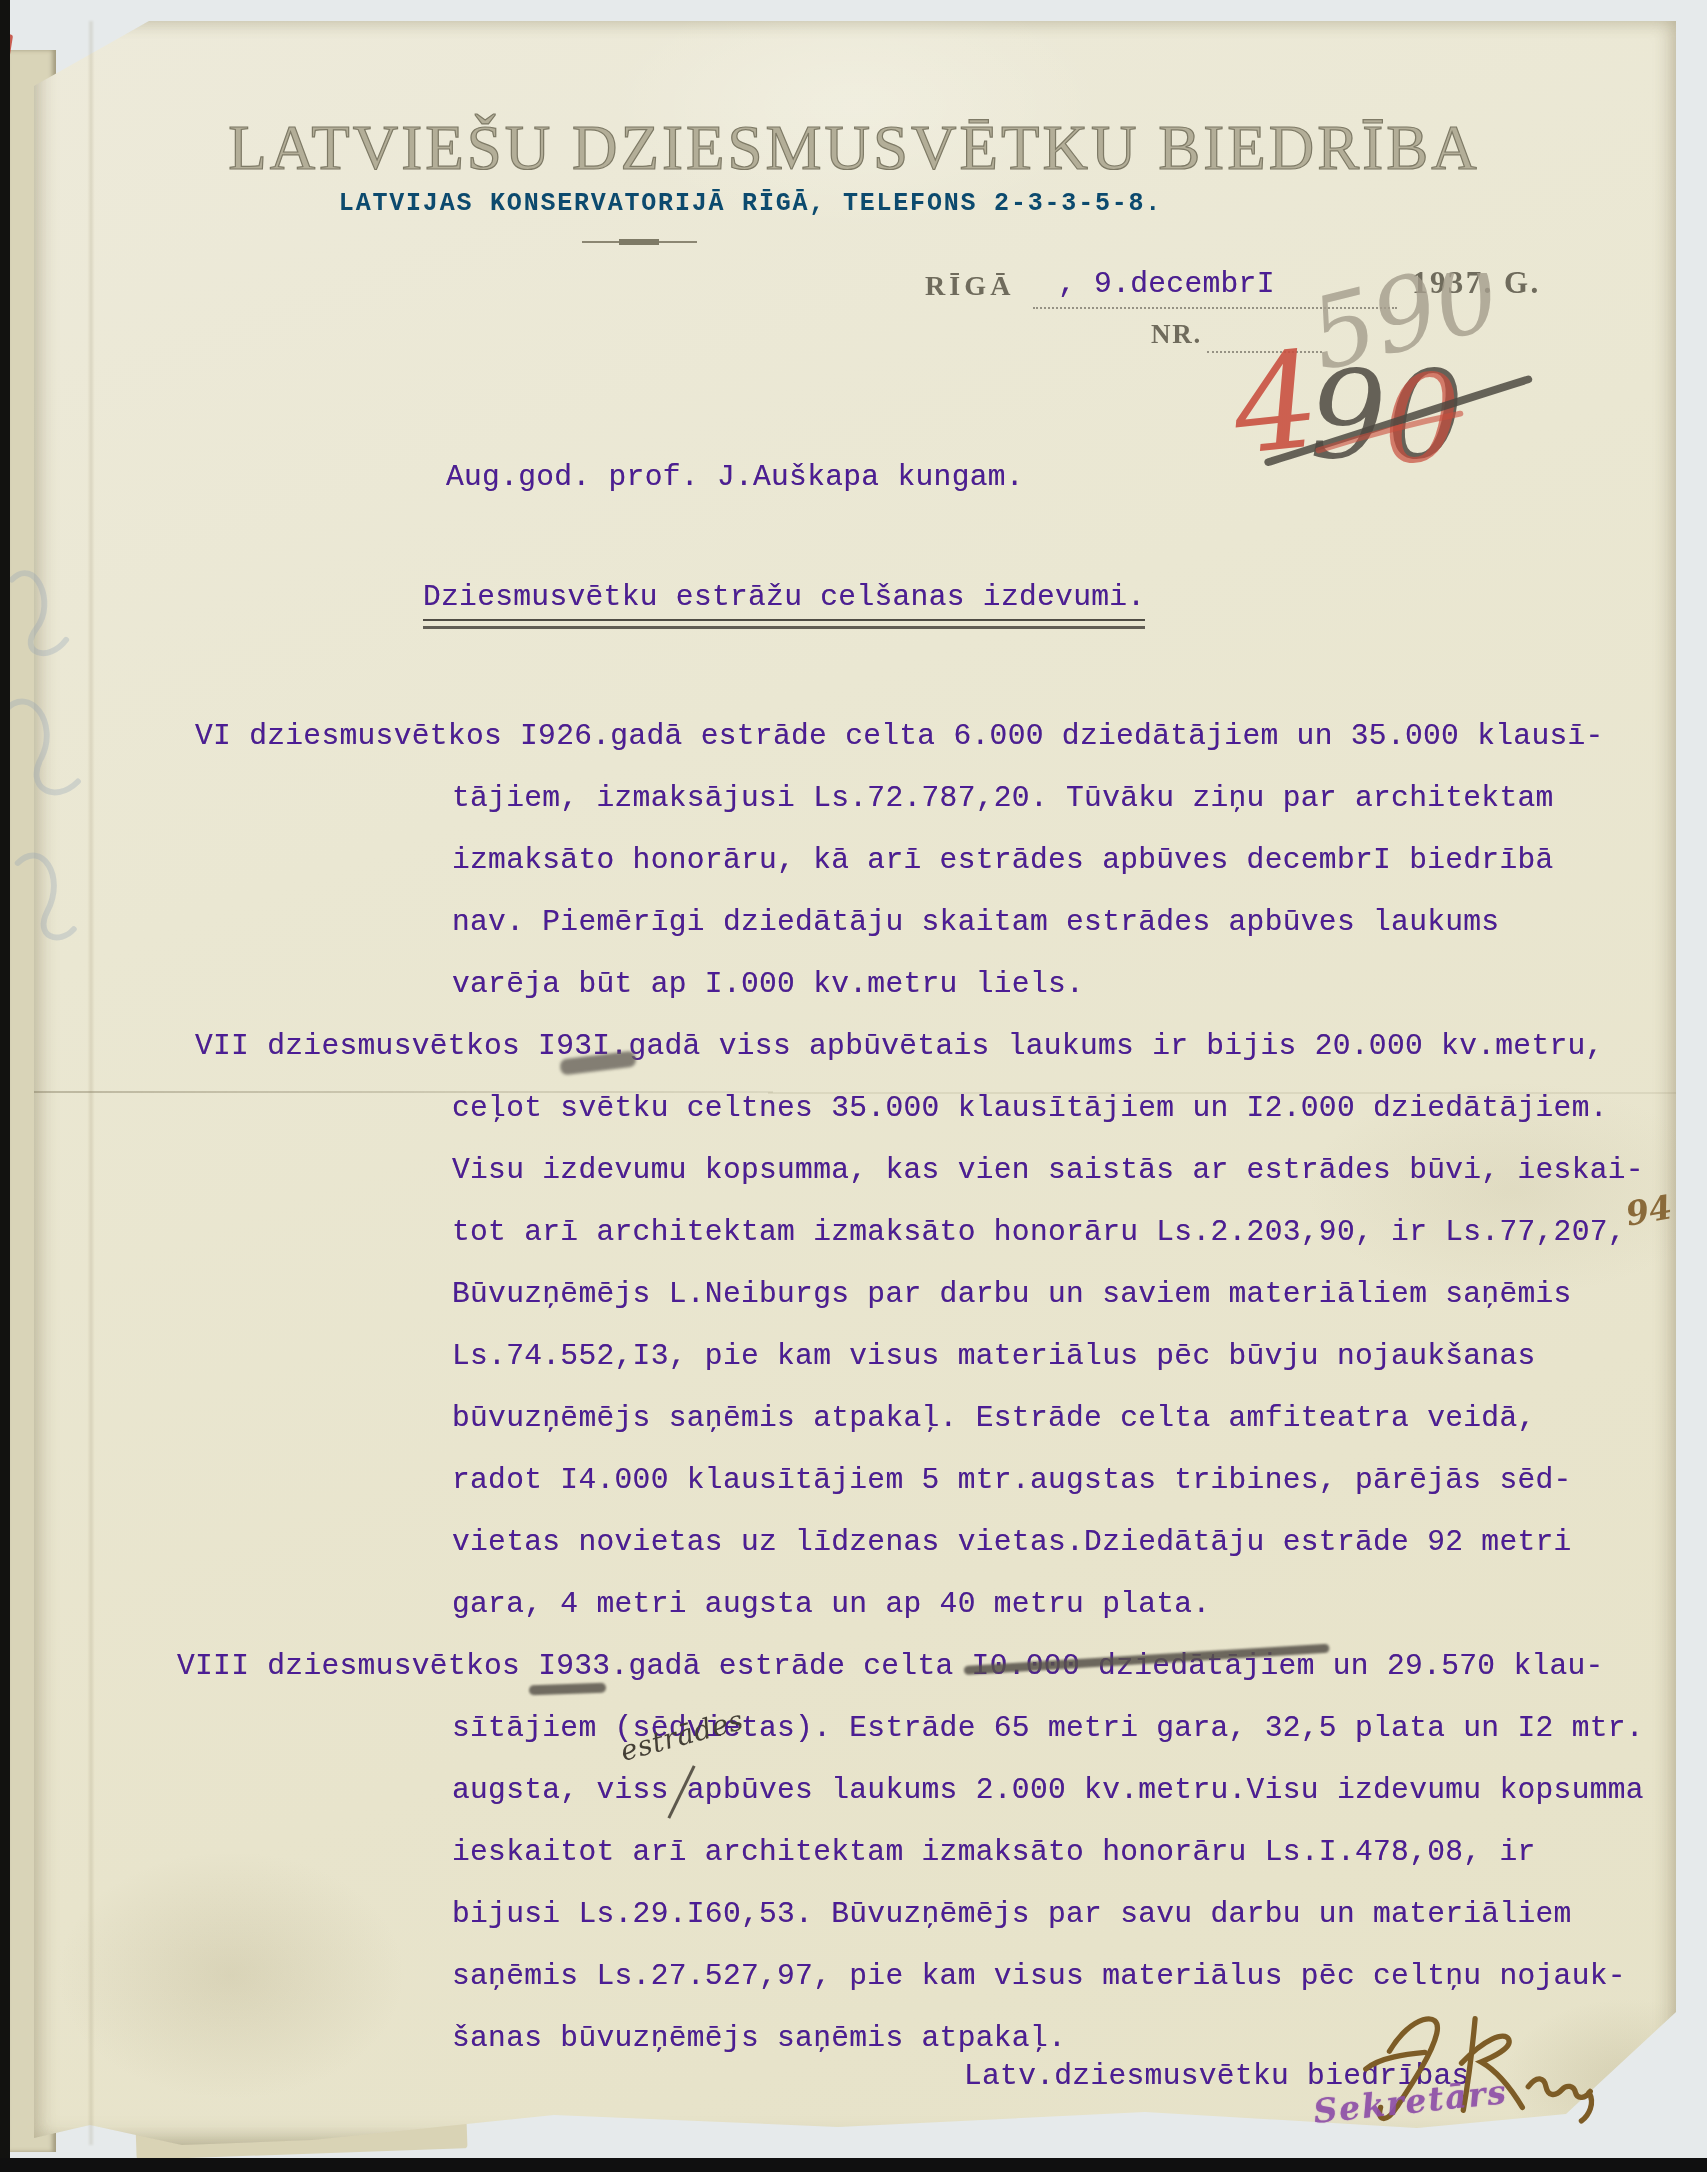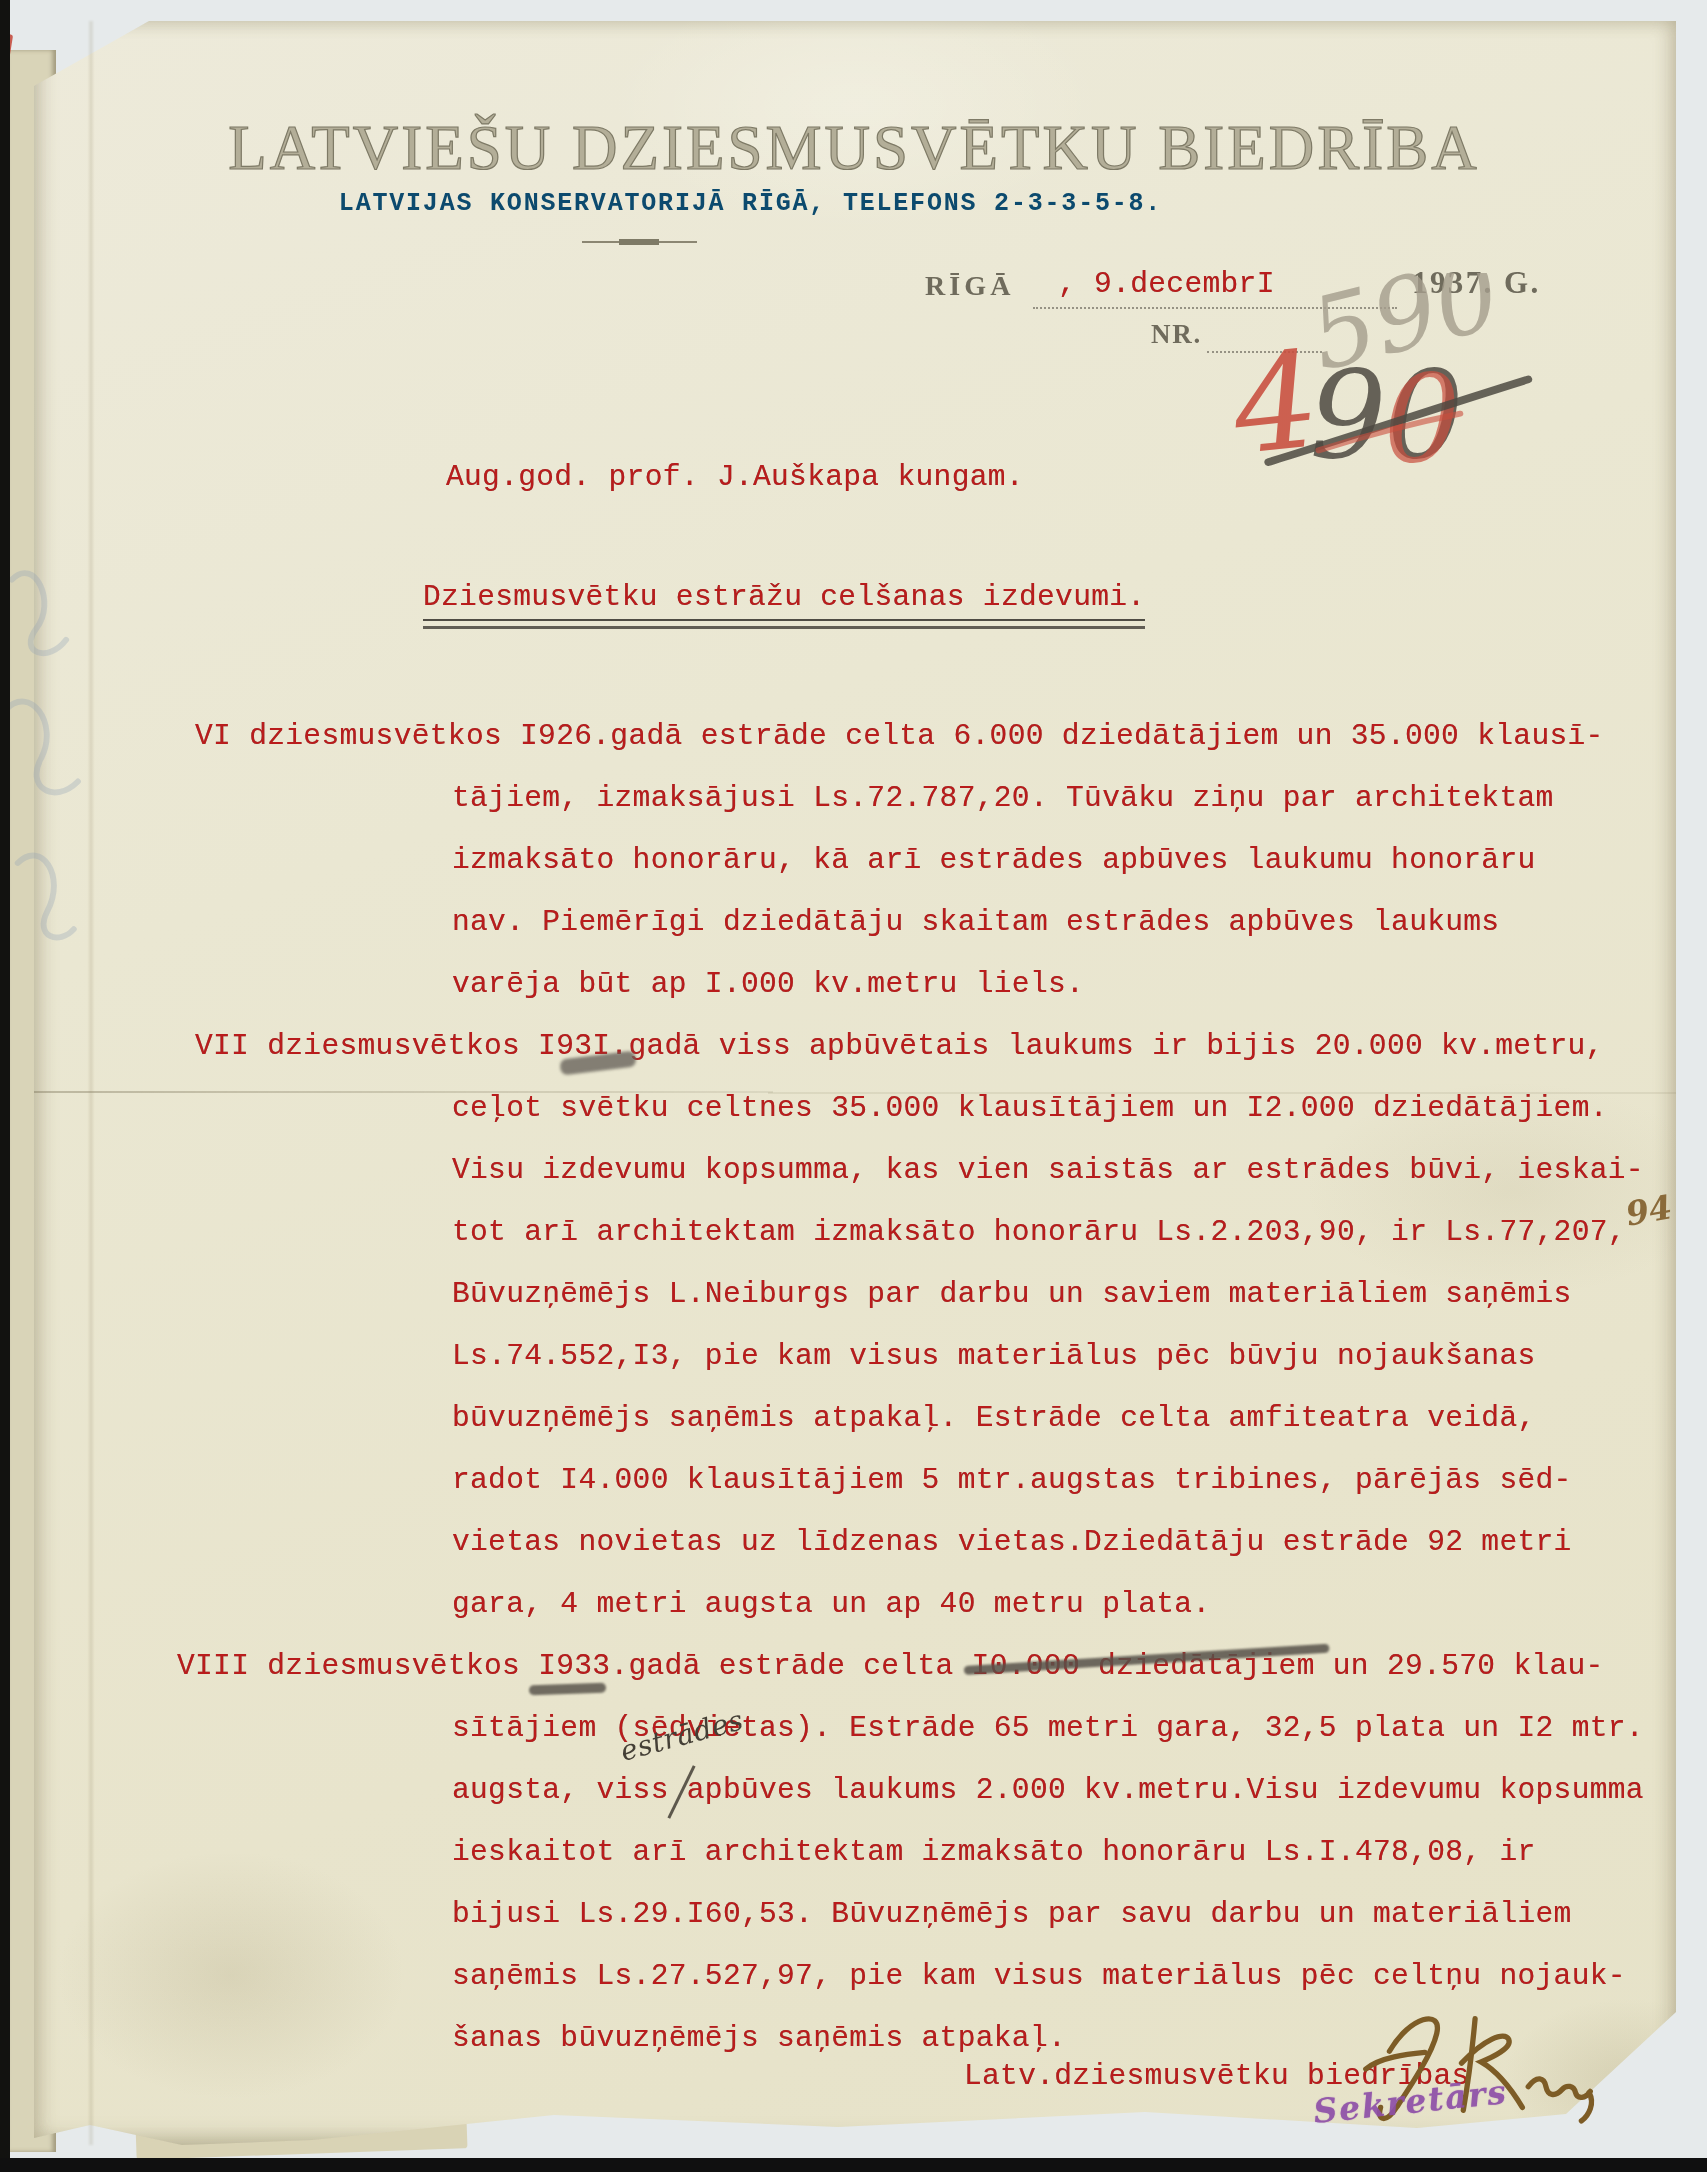--- a/index.html
+++ b/index.html
@@ -40,21 +40,21 @@
   .divider .thick{position:absolute;left:37px;top:0.6px;width:40px;height:6.5px;background:#7e7a66;}
   
   .serif-label{position:absolute;font-family:"Liberation Serif","DejaVu Serif",serif;font-weight:700;color:#6f6b5c;white-space:nowrap;}
   .place-label{left:925px;top:270px;font-size:28px;letter-spacing:4.1px;}
   .year-label{left:1412px;top:265px;font-size:31px;letter-spacing:2.4px;}
   .nr-label{left:1151px;top:319px;font-size:27px;letter-spacing:1.8px;}
   .dots{position:absolute;height:0;border-bottom:2.4px dotted #7a766a;opacity:.75;}
   .dots-date{left:1033px;top:307px;width:364px;}
   .dots-nr{left:1207px;top:351px;width:115px;}
   
-  .tw{font-family:"Liberation Mono","DejaVu Sans Mono",monospace;color:#b91c1c;
+  .tw{font-family:"Liberation Mono","DejaVu Sans Mono",monospace;color:#4c1d95;
     letter-spacing:0.3px;white-space:nowrap;text-shadow:0 0 0.6px rgba(62,59,52,.55);}
   .typed-date{position:absolute;left:1058px;top:267px;font-size:29.6px;line-height:35px;}
   .salutation{position:absolute;left:446px;top:460px;font-size:29.6px;line-height:35px;}
   .subject-wrap{position:absolute;left:423px;top:580px;font-size:29.6px;line-height:35px;text-align:right;}
   .subject-outer{display:inline-block;padding-bottom:5.3px;border-bottom:3px solid rgba(62,59,52,.8);}
   .subject-inner{display:inline-block;padding-bottom:4.1px;border-bottom:2.4px solid rgba(62,59,52,.9);}
   .body-block{position:absolute;left:452px;top:719px;width:1188px;}
   .tline{height:62px;line-height:35px;font-size:29.6px;}
   .pfirst{margin-left:-257px;}
   .pfirst-wide{margin-left:-275px;}
@@ -145,21 +145,21 @@
 
   <div class="salutation tw">Aug.god. prof. J.Auškapa kungam.</div>
 
   <div class="subject-wrap tw">
     <span class="subject-outer"><span class="subject-inner">Dziesmusvētku  estrāžu celšanas izdevumi.</span></span>
   </div>
 
   <div class="body-block tw" id="body-block">
       <div class="tline pfirst">VI dziesmusvētkos I926.gadā estrāde celta 6.000 dziedātājiem un 35.000 klausī-</div>
       <div class="tline">tājiem, izmaksājusi Ls.72.787,20. Tūvāku ziņu par architektam</div>
-      <div class="tline">izmaksāto honorāru, kā arī estrādes apbūves laukumu honorāru</div>
+      <div class="tline">izmaksāto honorāru, kā arī estrādes apbūves decembrI biedrībā</div>
       <div class="tline">nav. Piemērīgi dziedātāju skaitam estrādes apbūves laukums</div>
       <div class="tline">varēja būt ap I.000 kv.metru liels.</div>
       <div class="tline pfirst">VII dziesmusvētkos I93I.gadā viss apbūvētais laukums ir bijis 20.000 kv.metru,</div>
       <div class="tline">ceļot svētku celtnes 35.000 klausītājiem un I2.000 dziedātājiem.</div>
       <div class="tline">Visu izdevumu kopsumma, kas vien saistās ar estrādes būvi, ieskai-</div>
       <div class="tline">tot arī architektam izmaksāto honorāru Ls.2.203,90, ir Ls.77,207,</div>
       <div class="tline">Būvuzņēmējs L.Neiburgs par darbu un saviem materiāliem saņēmis</div>
       <div class="tline">Ls.74.552,I3, pie kam visus materiālus pēc būvju nojaukšanas</div>
       <div class="tline">būvuzņēmējs saņēmis atpakaļ. Estrāde celta amfiteatra veidā,</div>
       <div class="tline">radot I4.000 klausītājiem 5 mtr.augstas tribines, pārējās sēd-</div>

